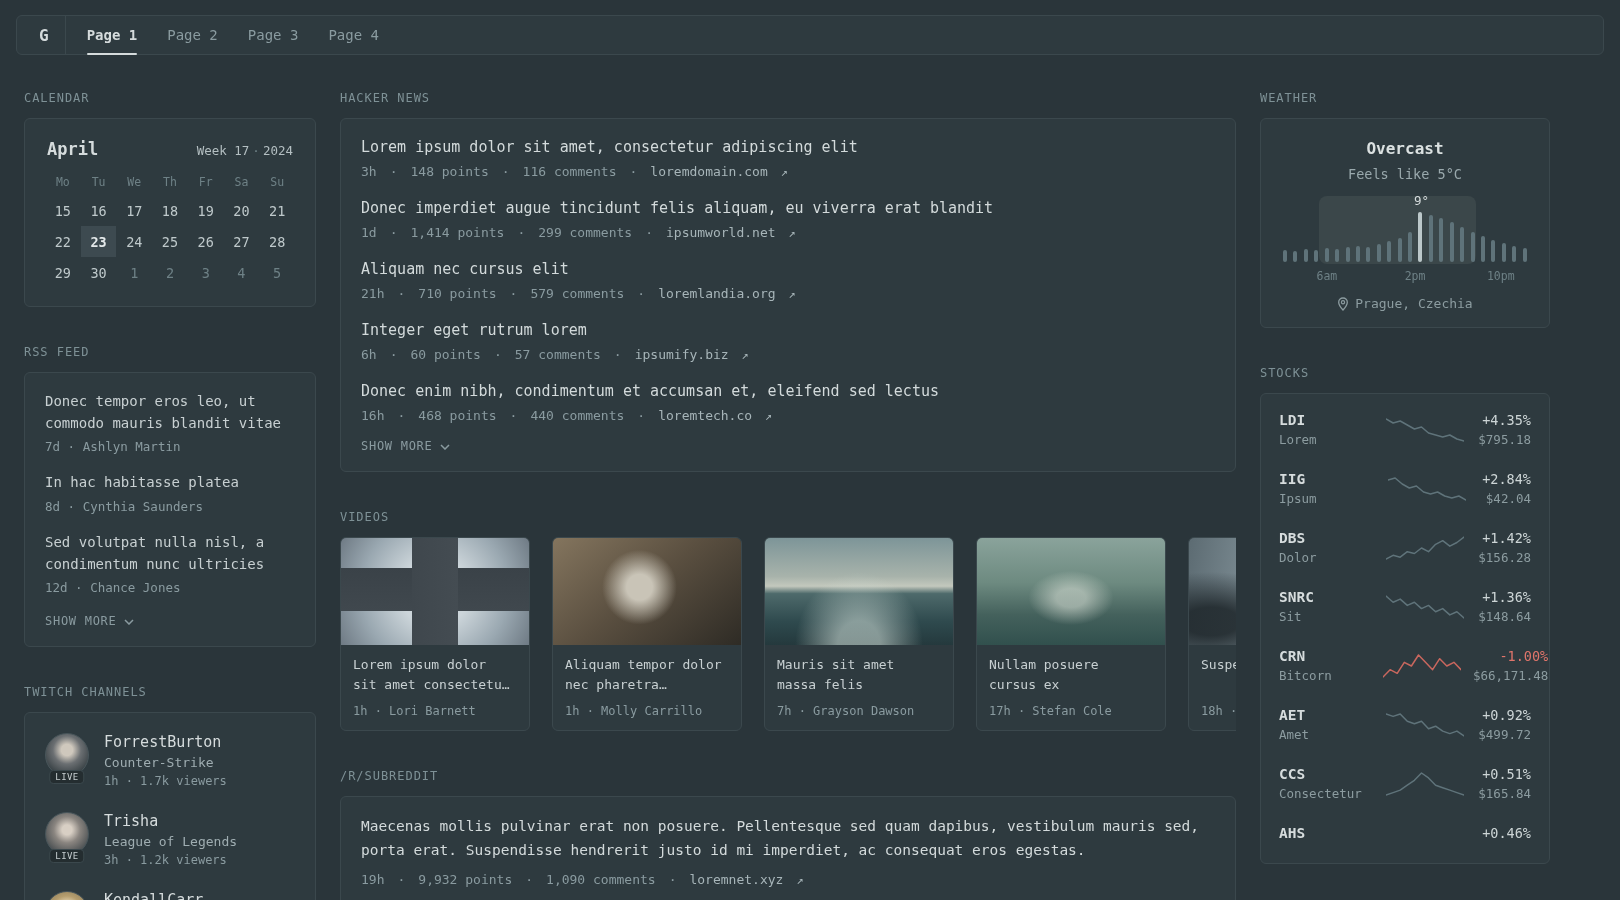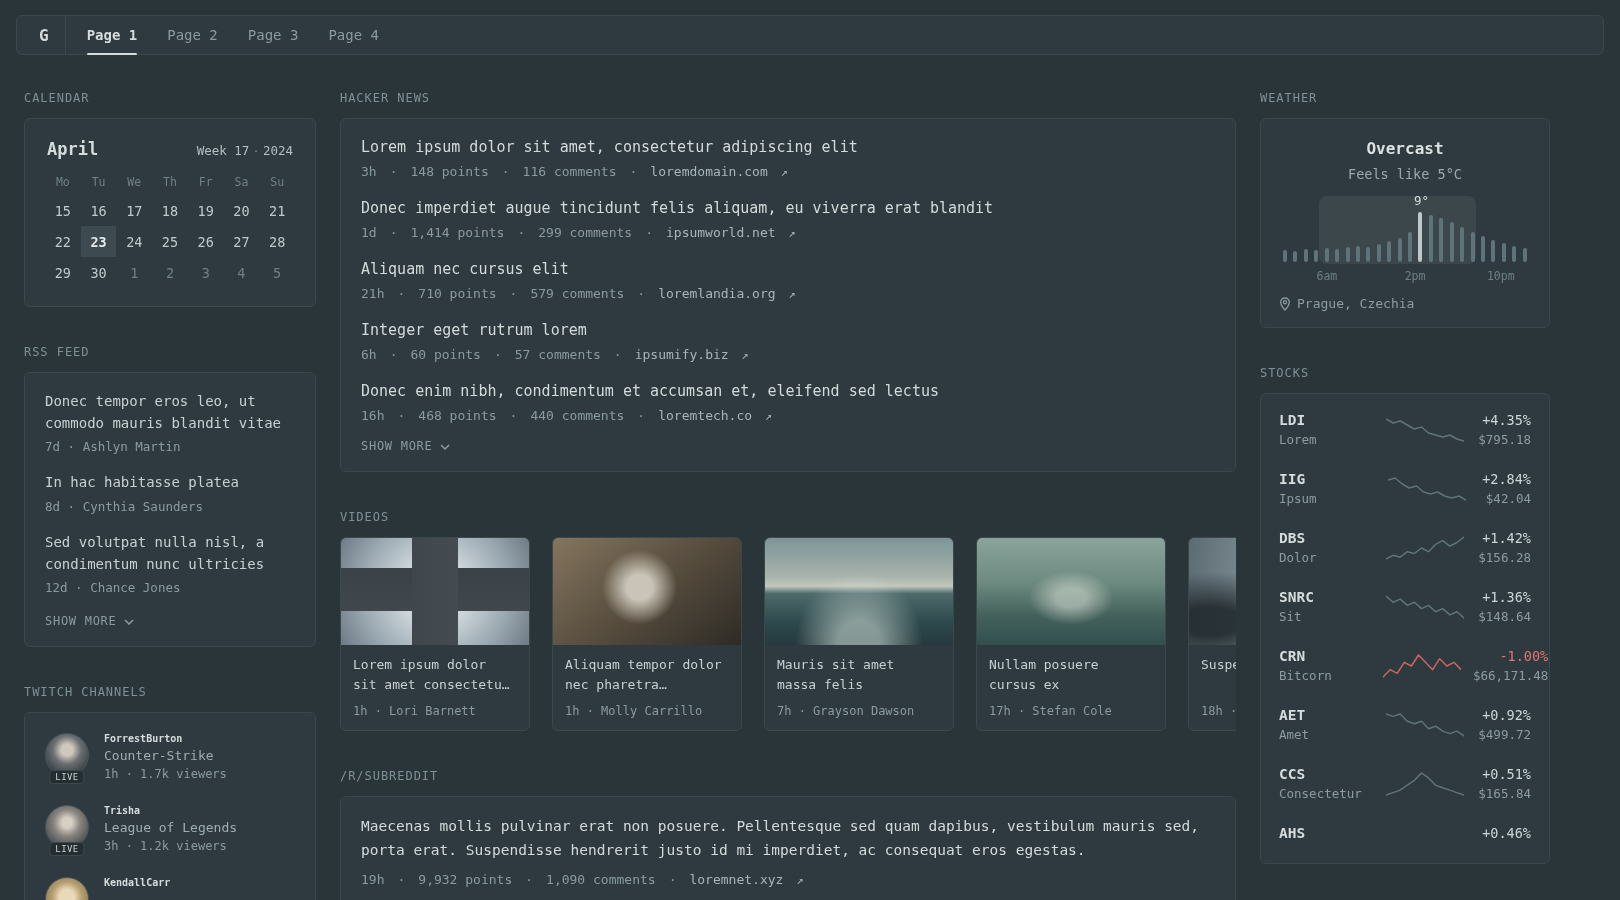--- a/index.html
+++ b/index.html
@@ -75,21 +75,21 @@
   .tw-avatar-wrap{position:relative;width:44px;flex:none}
   .avatar{width:44px;height:44px;border-radius:50%;border:1px solid #49565b}
   .avatar-0{background:radial-gradient(circle at 50% 38%,#cfc8bd 0 17%,#6b6f72 42%,#353e42 78%)}
   .avatar-1{background:radial-gradient(circle at 50% 40%,#d8cfc4 0 15%,#8a8580 40%,#464c4f 78%)}
   .avatar-2{background:radial-gradient(circle at 50% 45%,#e8d9b8 0 24%,#b59d6e 48%,#8a7a58 82%)}
   .live{
     position:absolute;left:50%;transform:translateX(-50%);bottom:-7px;
     background:#242d30;border:1px solid var(--border);border-radius:4px;
     font-size:9px;letter-spacing:.05em;padding:1px 5px;color:#c6ced0;white-space:nowrap;
   }
-  .tw-name{font-size:10px;font-weight:700;color:#d6dcdd}
+  .tw-name{font-size:15px;font-weight:400;color:#d6dcdd}
   .tw-game{font-size:13px;color:#9fadb1;margin-top:4px}
   .tw-meta{font-size:12px;color:var(--dim);margin-top:4px}
 
   
   .hn-item + .hn-item{margin-top:19px}
   .hn-title{font-size:15px;color:#d3dadb;line-height:1.4}
   .meta-line{font-size:13px;color:var(--dim);margin-top:6px;display:flex;align-items:flex-end;flex-wrap:wrap;gap:0 13px}
   .meta-domain{color:#a7b5b9}
   .meta-arrow{color:#a7b5b9;font-size:12px}
 
@@ -125,21 +125,21 @@
   .w-cond{text-align:center;font-size:16px;font-weight:700;color:#dbe1e1}
   .w-feels{text-align:center;font-size:13.5px;color:#9aa9ad;margin-top:8px}
   .w-chart{position:relative;height:88px;margin-top:14px}
   .w-band{position:absolute;top:0;bottom:20px;background:rgba(219,228,198,.08);border-radius:8px}
   .w-bars{position:absolute;left:4px;right:4px;top:16px;bottom:22px;display:flex;align-items:flex-end;justify-content:space-between}
   .wbar{width:4px;border-radius:2px;background:var(--spark)}
   .wbar.peak{background:#bcc8ca}
   .w-peak{position:absolute;top:-3px;transform:translateX(-50%);font-size:12.5px;color:#d5dbdc}
   .w-times{position:absolute;left:0;right:0;bottom:0;height:15px;font-size:11.5px;color:var(--dimmer)}
   .w-times span{position:absolute;transform:translateX(-50%);white-space:nowrap}
-  .w-loc{display:flex;align-items:center;gap:6px;margin-top:12px;font-size:13px;color:#8c9ca0}
+  .w-loc{display:flex;justify-content:center;align-items:center;gap:6px;margin-top:12px;font-size:13px;color:#8c9ca0}
 
   
   .stocks-card{padding:6px 18px}
   .stock-row{display:flex;align-items:center;justify-content:space-between;gap:12px;padding:12px 0;cursor:pointer}
   .stock-left{width:92px;flex:none}
   .stock-sym{font-size:14.5px;font-weight:700;color:#d6dcdd}
   .stock-name{font-size:12.5px;color:#8c9ca0;margin-top:4px}
   .stock-spark{flex:1;display:flex;justify-content:center;align-items:center}
   .stock-right{text-align:right;flex:none}
   .stock-change{font-size:13.5px;color:#cdd5d6}

